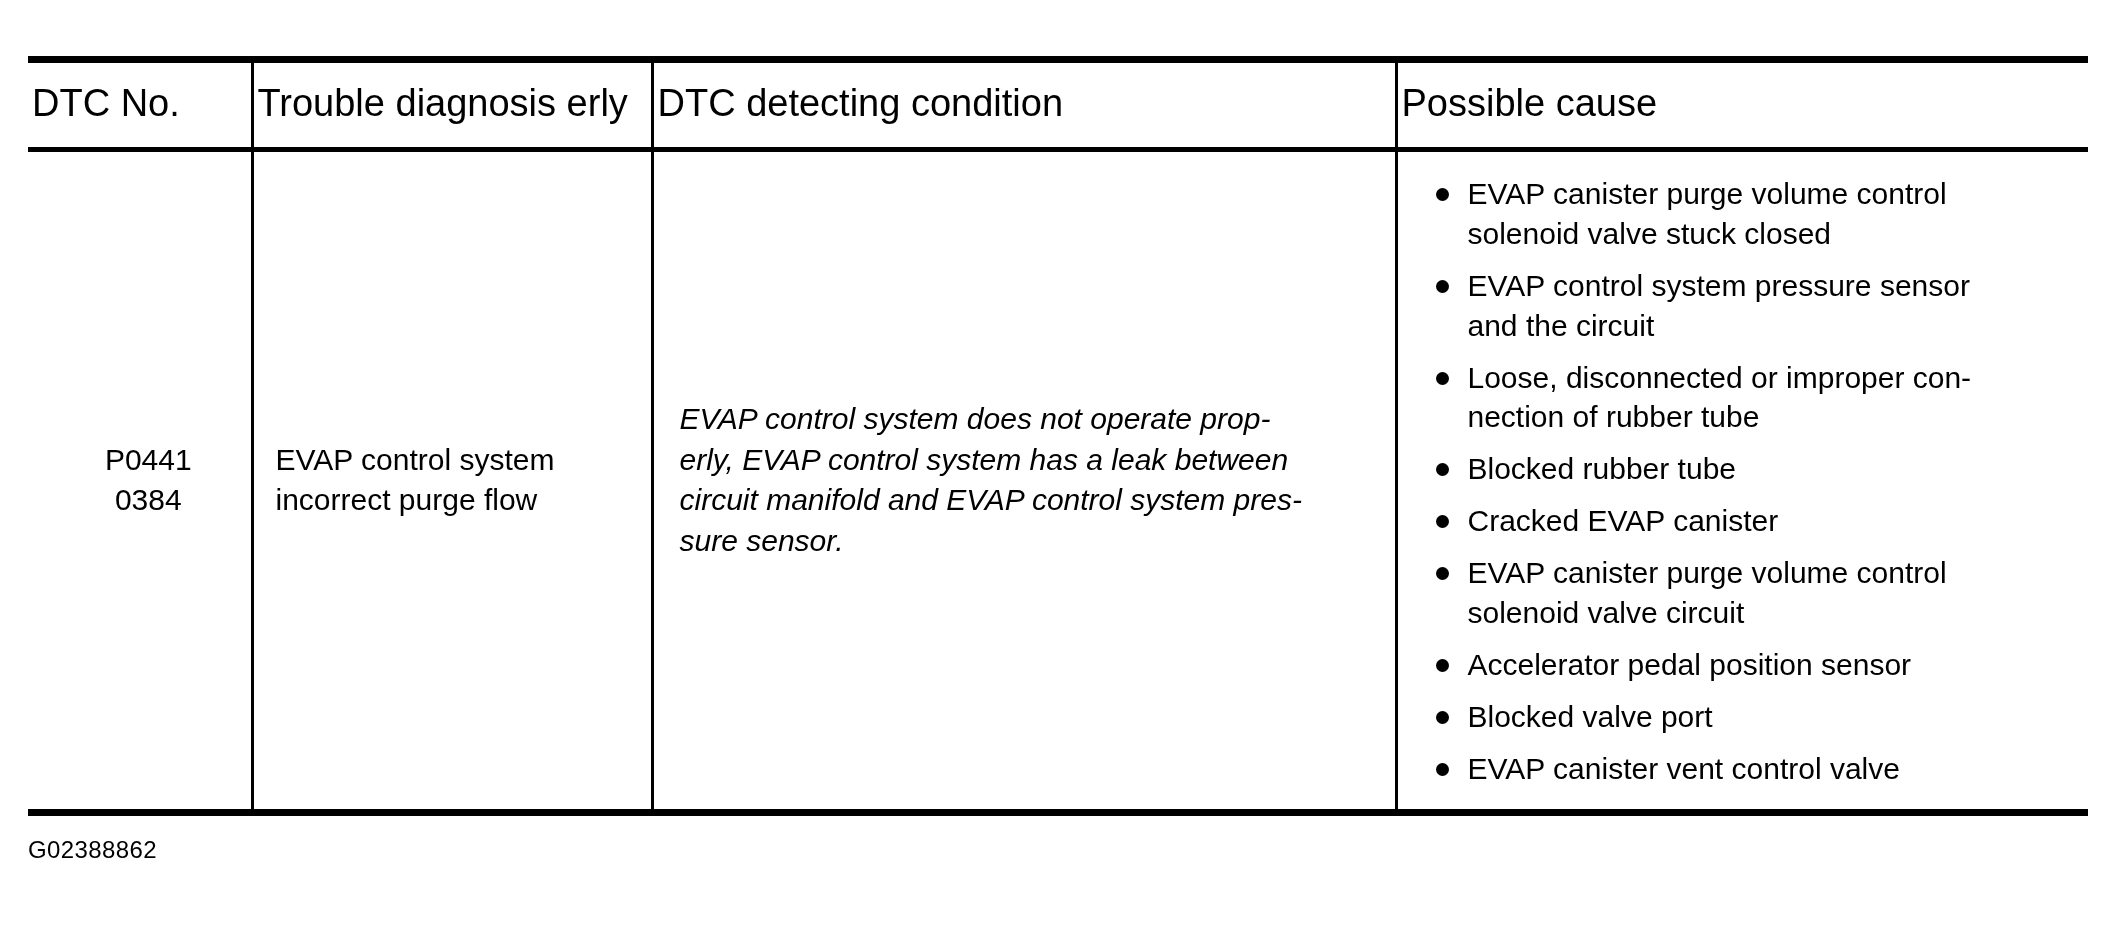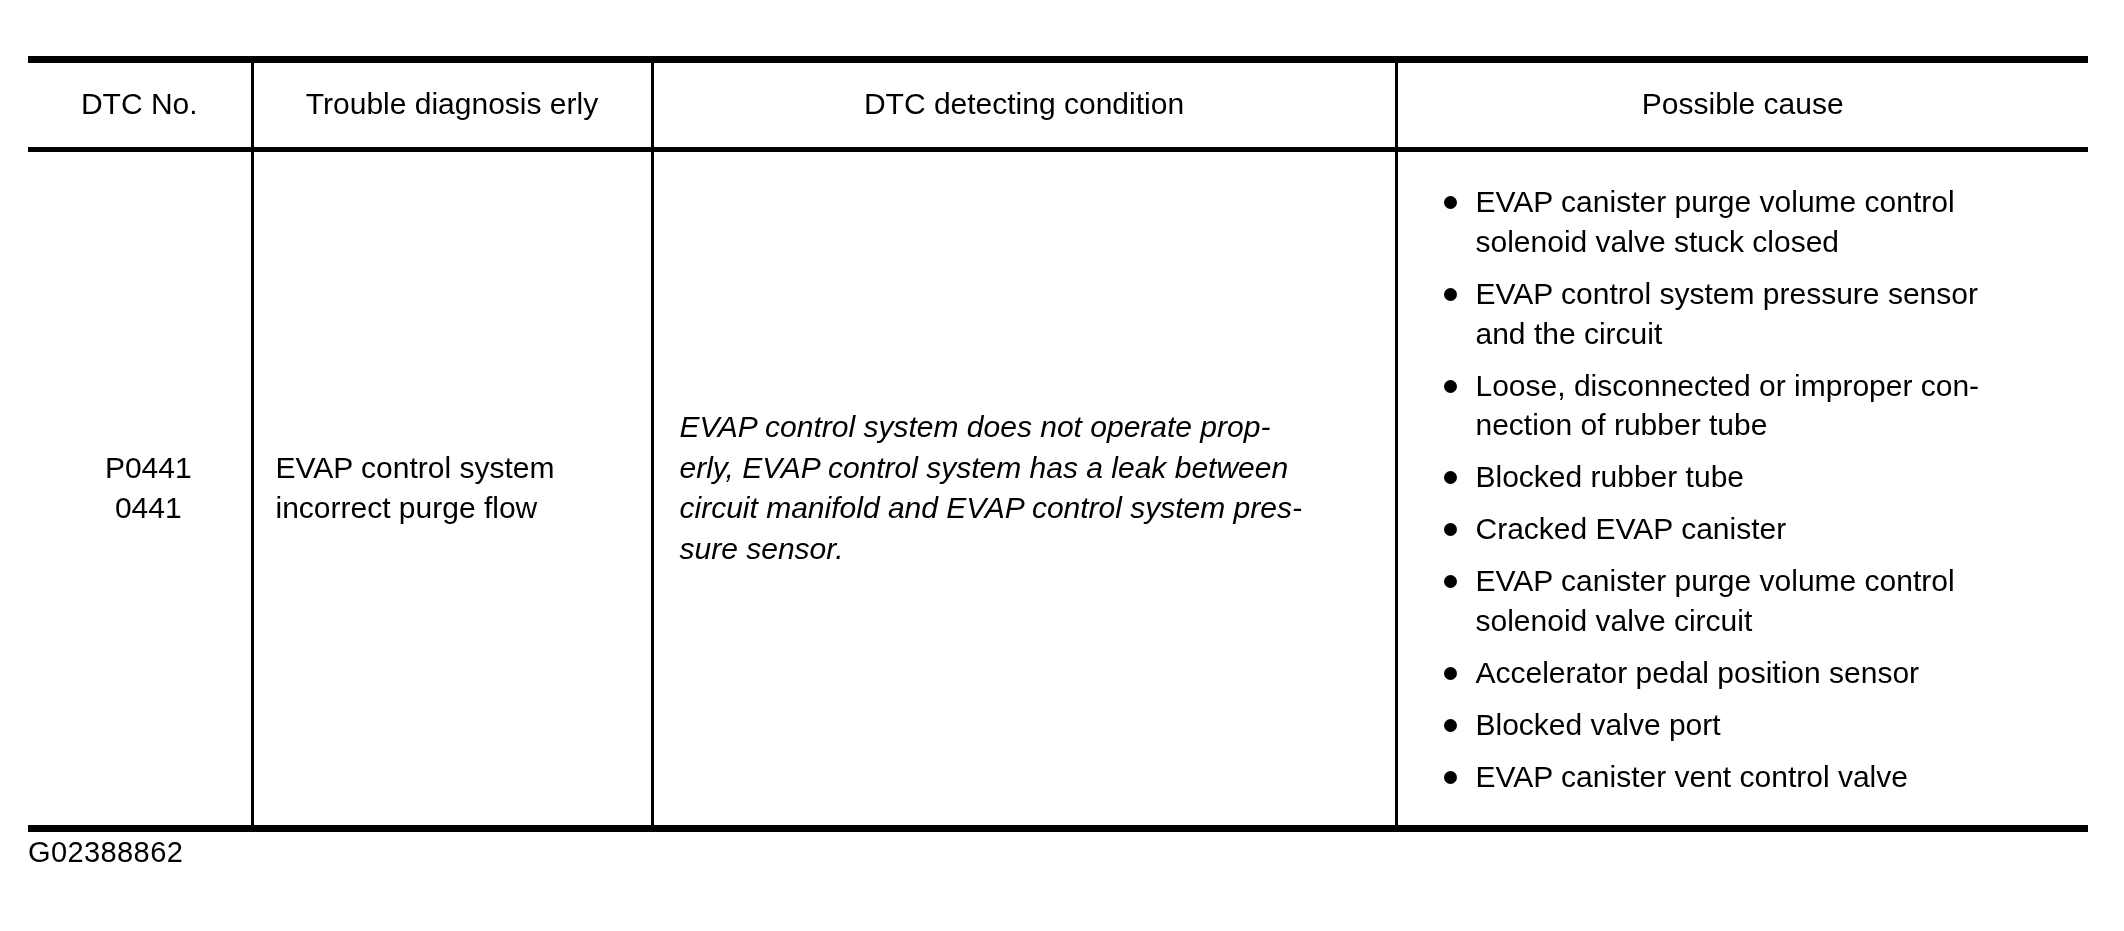--- a/index.html
+++ b/index.html
@@ -37,23 +37,23 @@
   .dtc-table col.c-name       { width: 400px; }
   .dtc-table col.c-condition  { width: 744px; }
   .dtc-table col.c-cause      { width: 692px; }
 
   
   .dtc-table thead tr.head-row > th {
     border-top: 7px solid #000;
     border-bottom: 5px solid #000;
     padding: 10px 4px 12px 4px;
     font-weight: normal;
-    font-size: 30px;
+    font-size: 38px;
     line-height: 1.2;
-    text-align: center;
+    text-align: left;
     vertical-align: middle;
     height: 62px;
     background: #fff;
   }
   .dtc-table thead tr.head-row > th.vsep-right { border-right: 3px solid #000; }
   .dtc-table thead tr.head-row > th.no-right   { border-right: none; }
 
   .dtc-table tbody tr.body-row > td {
     border-bottom: 7px solid #000;
     padding: 0;
@@ -85,21 +85,21 @@
     text-align: left;
     padding-left: 26px;
     padding-right: 20px;
   }
   .cell-condition .cond-line { display: block; white-space: pre; font-style: italic; }
 
   
   .cause-cell { vertical-align: top; }
   .cause-list {
     list-style: none;
-    margin: 8px;
+    margin: 0;
     padding: 22px 10px 20px 38px;
   }
   .cause-list li {
     position: relative;
     padding-left: 32px;
     margin-bottom: 12px;
     font-size: 30px;
     line-height: 1.33;
   }
   .cause-list li:last-child { margin-bottom: 0; }
@@ -112,21 +112,21 @@
     border-radius: 50%;
     background: #000;
   }
   .cause-list li .ci-line { display: block; white-space: pre; }
 
   
   .figure-id {
     position: absolute;
     left: 28px;
     top: 838px;
-    font-size: 29px;
+    font-size: 24px;
     letter-spacing: 0.4px;
     line-height: 1;
     white-space: pre;
   }
 </style>
 </head>
 <body>
 
 <div class="page">
 
@@ -146,21 +146,21 @@
         <th class="no-right">Possible cause</th>
       </tr>
     </thead>
 
     <tbody>
       <tr class="body-row">
 
         <td class="vsep-right">
           <div class="cell-pad cell-dtcno">
             <span class="code-line">P0441</span>
-            <span class="code-line">0441</span>
+            <span class="code-line">0384</span>
           </div>
         </td>
 
         <td class="vsep-right">
           <div class="cell-pad cell-name">
             <span class="nm-line">EVAP control system</span>
             <span class="nm-line">incorrect purge flow</span>
           </div>
         </td>
 

